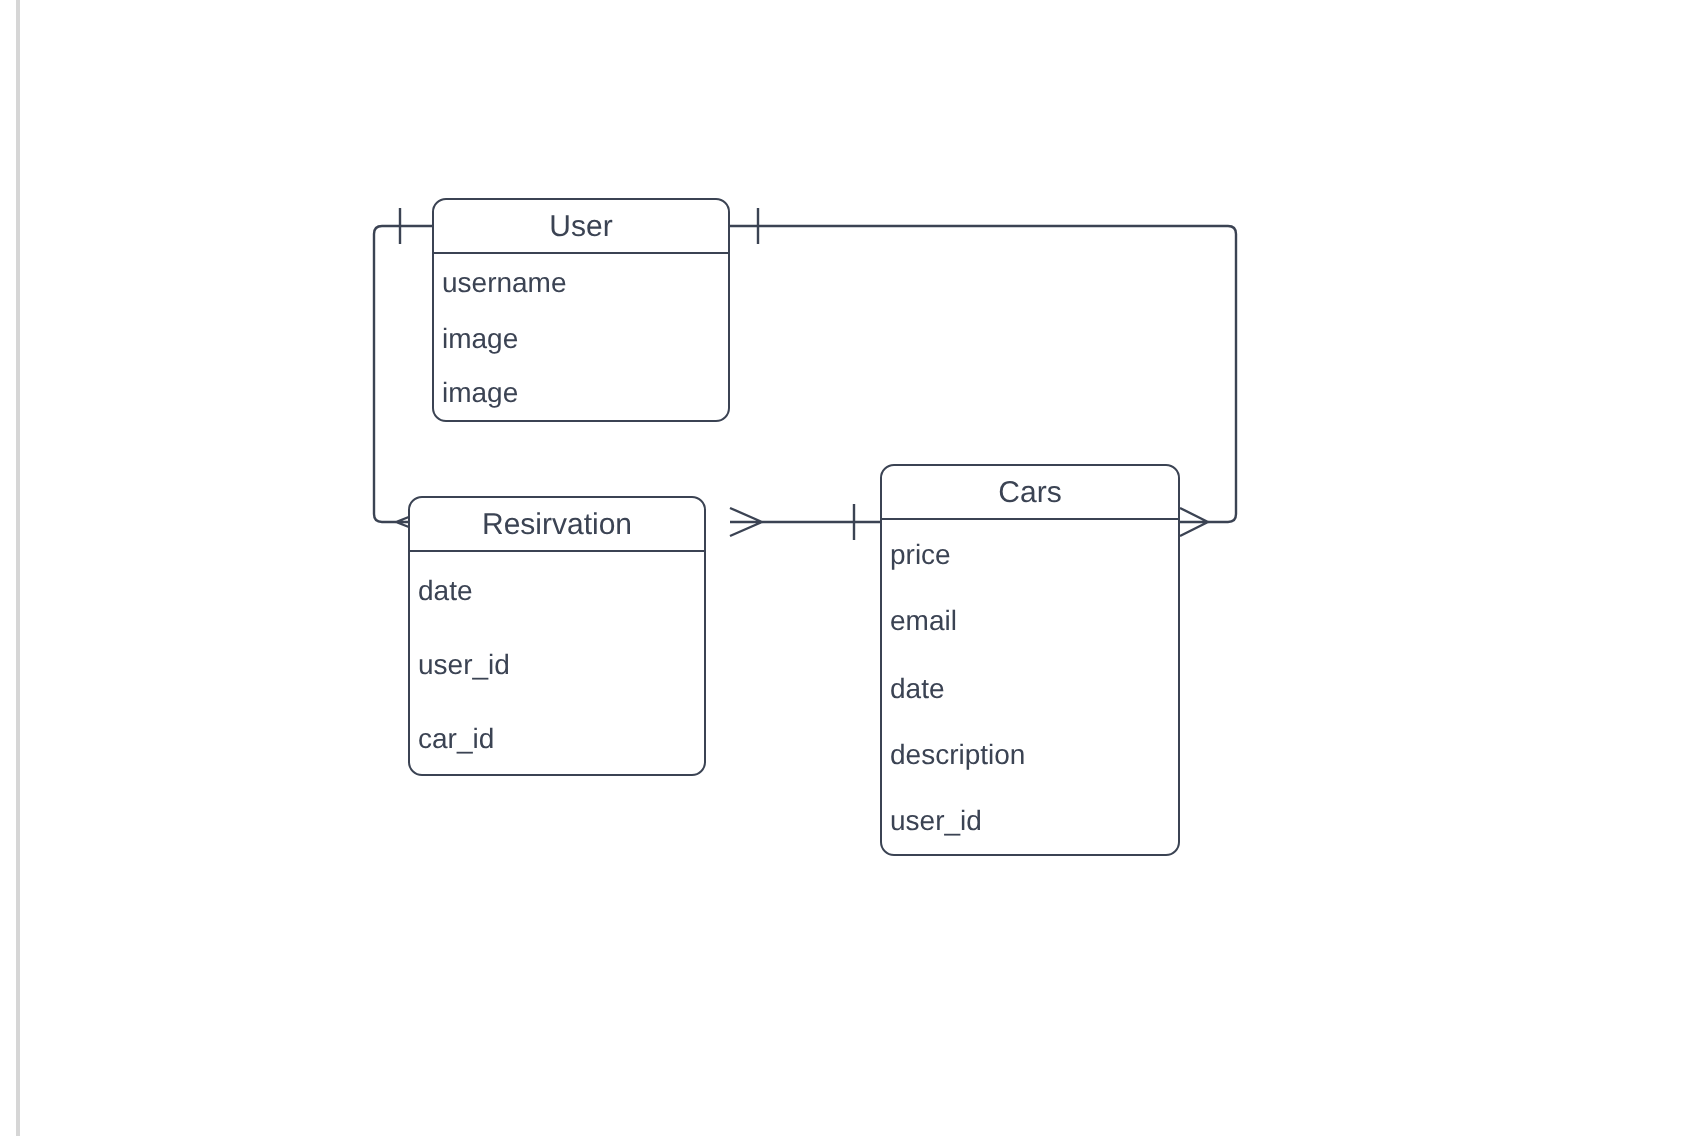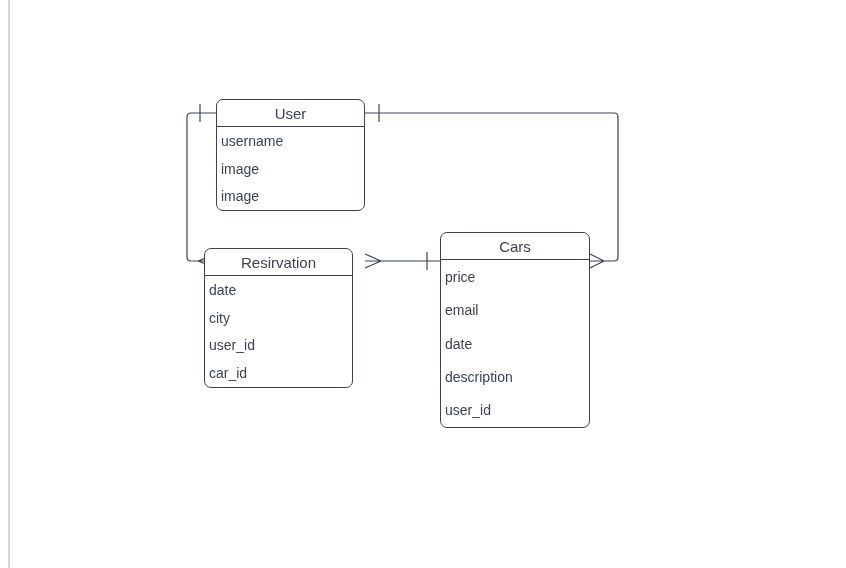--- a/index.html
+++ b/index.html
@@ -99,21 +99,20 @@
       <div class="entity-field">username</div>
       <div class="entity-field">image</div>
       <div class="entity-field">image</div>
     </div>
   </div>
 
   <div class="entity entity-resirvation">
     <div class="entity-title">Resirvation</div>
     <div class="entity-fields">
       <div class="entity-field">date</div>
-      <div class="entity-field">city</div>
       <div class="entity-field">user_id</div>
       <div class="entity-field">car_id</div>
     </div>
   </div>
 
   <div class="entity entity-cars">
     <div class="entity-title">Cars</div>
     <div class="entity-fields">
       <div class="entity-field">price</div>
       <div class="entity-field">email</div>

